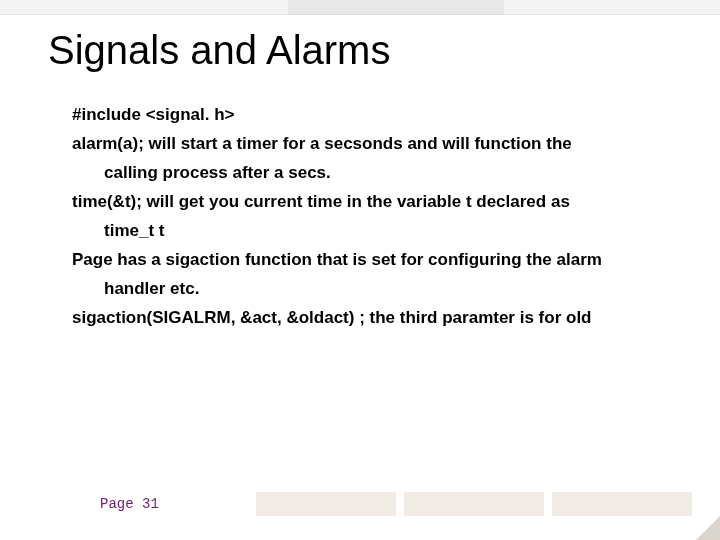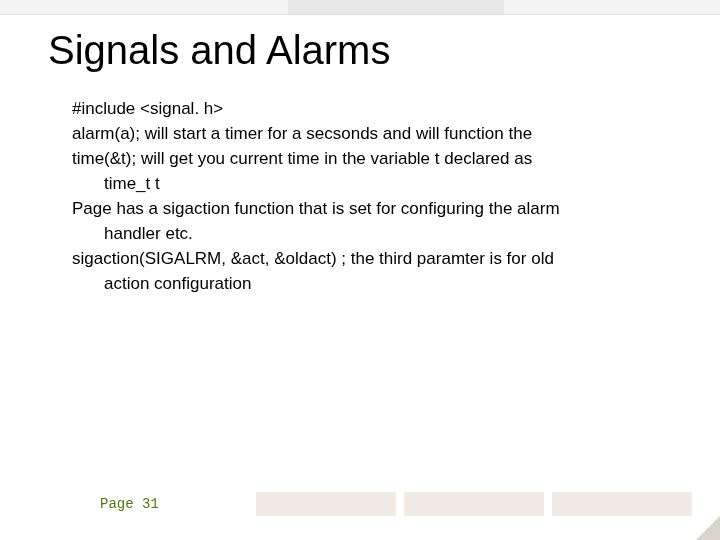--- a/index.html
+++ b/index.html
@@ -47,21 +47,22 @@
     position: absolute;
     top: 98px;
     left: 72px;
     right: 30px;
     font-size: 17px;
     line-height: 1.35;
     color: #000;
     font-weight: 400;
   }
   .body p {
-    margin: 0 0 2px 0;
+    margin: 6px 0 2px 0;
+    font-weight: bold;
   }
   .indent {
     padding-left: 32px;
   }
   .italic { font-style: italic; }
   .footer {
     position: absolute;
     bottom: 24px;
     left: 0;
     right: 0;
@@ -79,21 +80,21 @@
     height: 24px;
     background: #f0ebe4;
     margin-left: 8px;
   }
   .page-num {
     position: absolute;
     bottom: 4px;
     left: 100px;
     font-family: "Courier New", monospace;
     font-size: 14px;
-    color: #4d7c0f;
+    color: #701a75;
   }
   .corner {
     position: absolute;
     bottom: 0;
     right: 0;
     width: 0;
     height: 0;
     border-style: solid;
     border-width: 0 0 24px 24px;
     border-color: transparent transparent #d9d4cc transparent;
@@ -108,26 +109,26 @@
     <div class="top-seg a"></div>
     <div class="top-seg b"></div>
     <div class="top-seg c"></div>
   </div>
 
   <div class="title">Signals and Alarms</div>
 
   <div class="body">
     <p>#include &lt;signal. h&gt;</p>
     <p>alarm(a); will start a timer for a secsonds and will function the</p>
+    <p class="indent">calling process after a secs.</p>
     <p>time(&amp;t); will get you current time in the variable t declared as</p>
     <p class="indent">time_t t</p>
     <p>Page has a sigaction function that is set for configuring the alarm</p>
     <p class="indent">handler etc.</p>
     <p>sigaction(SIGALRM, &amp;act, &amp;oldact) ; the third paramter is for old</p>
-    <p class="indent">action configuration</p>
   </div>
 
   <div class="footer">
     <div class="footer-blocks">
       <div class="footer-block"></div>
       <div class="footer-block"></div>
       <div class="footer-block"></div>
     </div>
     <div class="page-num">Page 31</div>
   </div>

